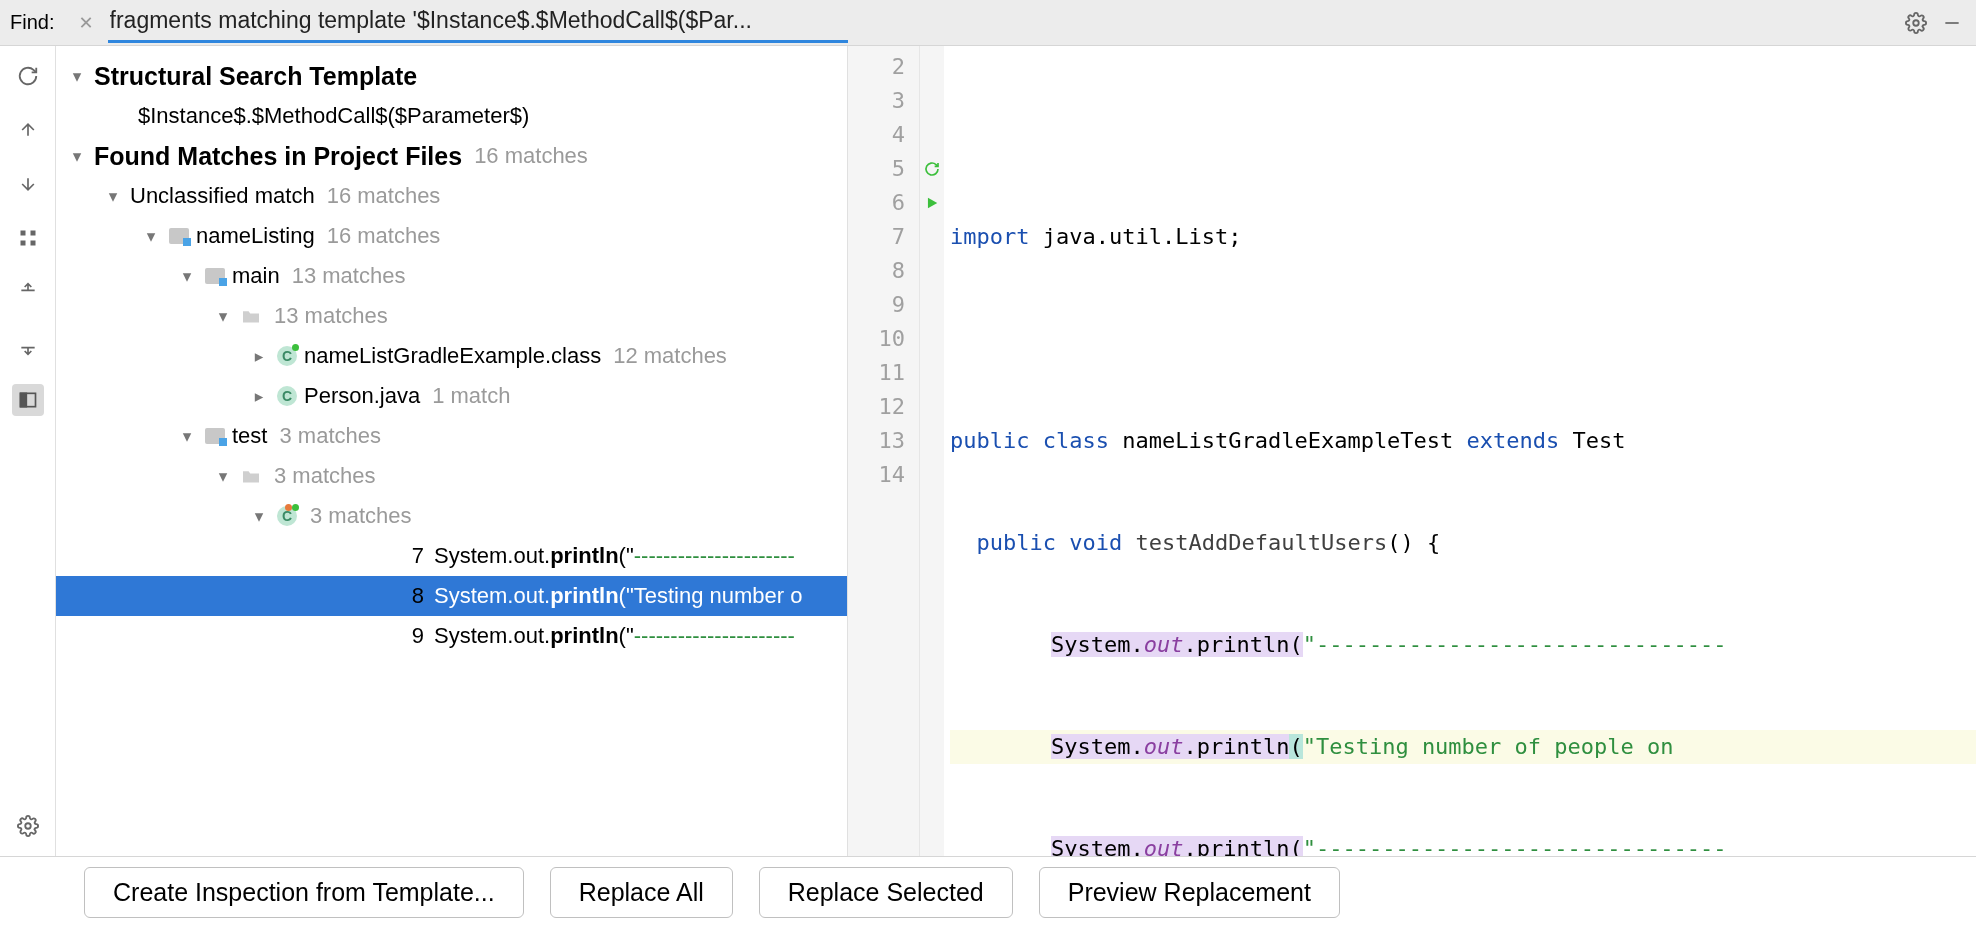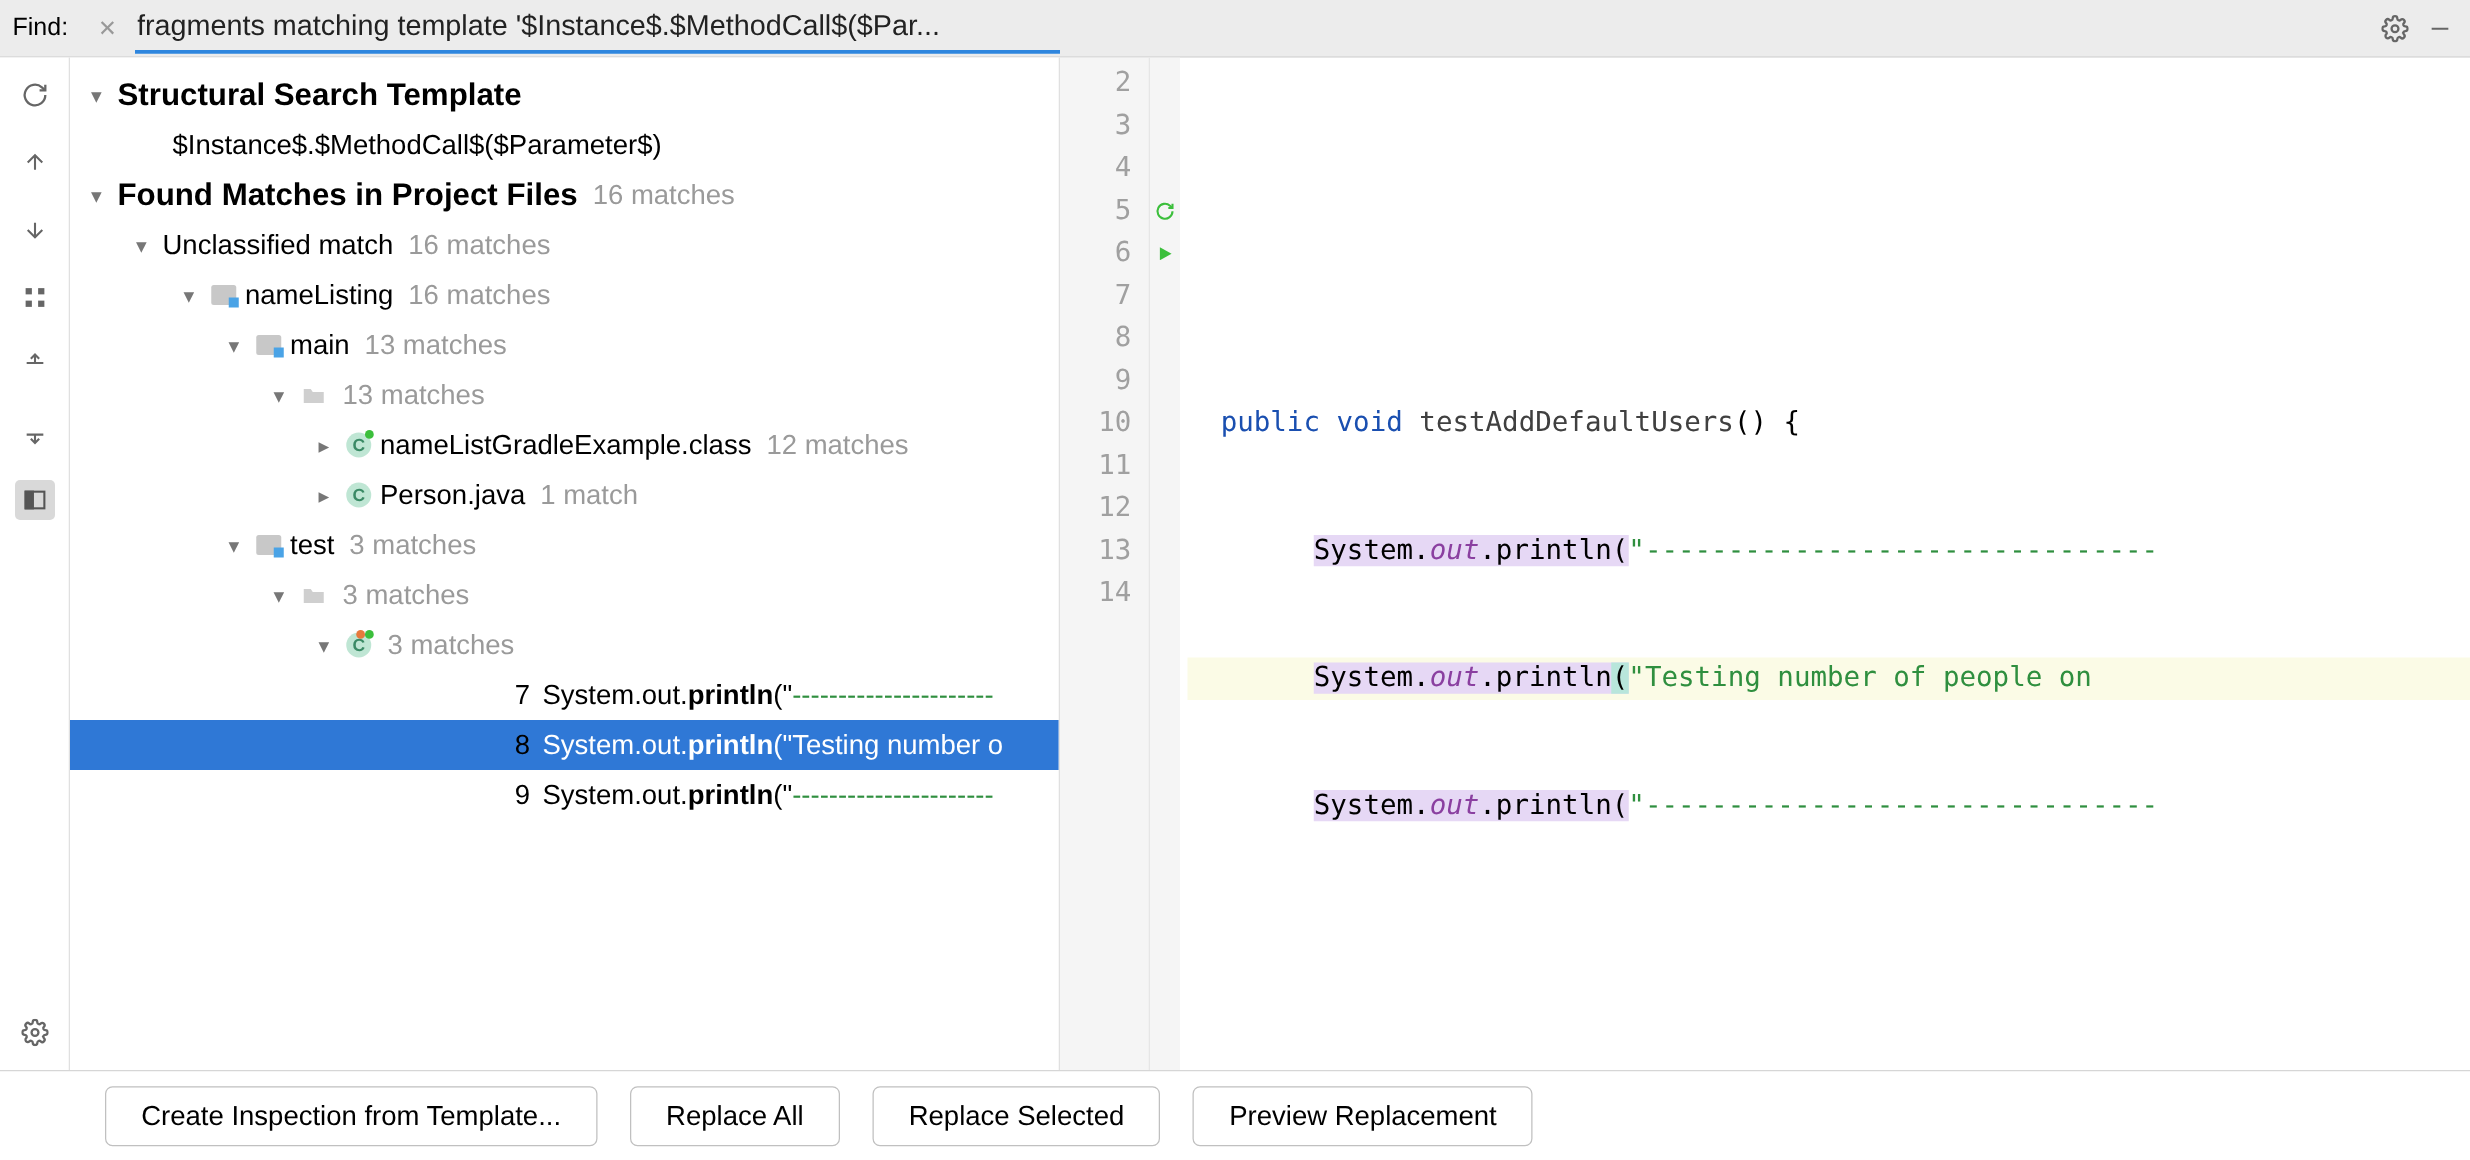--- a/index.html
+++ b/index.html
@@ -102,21 +102,21 @@
   align-items:center;
   gap: 26px;
   padding: 0 70px 0 84px;
   background:#fff;
 }
 .btn {
   border:1px solid #c0c0c0;
   background:#fff;
   border-radius:6px;
   padding: 10px 28px;
-  font-size: 22px;
+  font-size: 25px;
   cursor:pointer;
 }
 </style>
 </head>
 <body>
 
 <div class="topbar">
   <span class="find-label">Find:</span>
   <span class="close-x">✕</span>
   <input class="query-field" value="fragments matching template '$Instance$.$MethodCall$($Par..." style="">
@@ -320,21 +320,23 @@
         <div class="gline"></div>
         <div class="gline"></div>
         <div class="gline"></div>
         <div class="gline"></div>
         <div class="gline"></div>
         <div class="gline"></div>
         <div class="gline"></div>
     </div>
     <div class="code-body">
       <div class="cline"></div>
+      <div class="cline"><span class="kw">import</span><span> java.util.List;</span></div>
       <div class="cline"></div>
+      <div class="cline"><span class="kw">public</span> <span class="kw">class</span> <span>nameListGradleExampleTest</span> <span class="kw">extends</span> <span>Test</span></div>
       <div class="cline">  <span class="kw">public</span> <span class="kw">void</span> <span style="color:#404040">testAddDefaultUsers</span><span>() {</span></div>
       <div class="cline">    <span class="mark">System.<span class="fld">out</span>.println(</span><span class="str">"-------------------------------</span></div>
       <div class="cline hl">    <span class="mark">System.<span class="fld">out</span>.println<span class="caret-mark">(</span></span><span class="str">"Testing number of people on</span></div>
       <div class="cline">    <span class="mark">System.<span class="fld">out</span>.println(</span><span class="str">"-------------------------------</span></div>
       
       
       
       
       
     </div>

